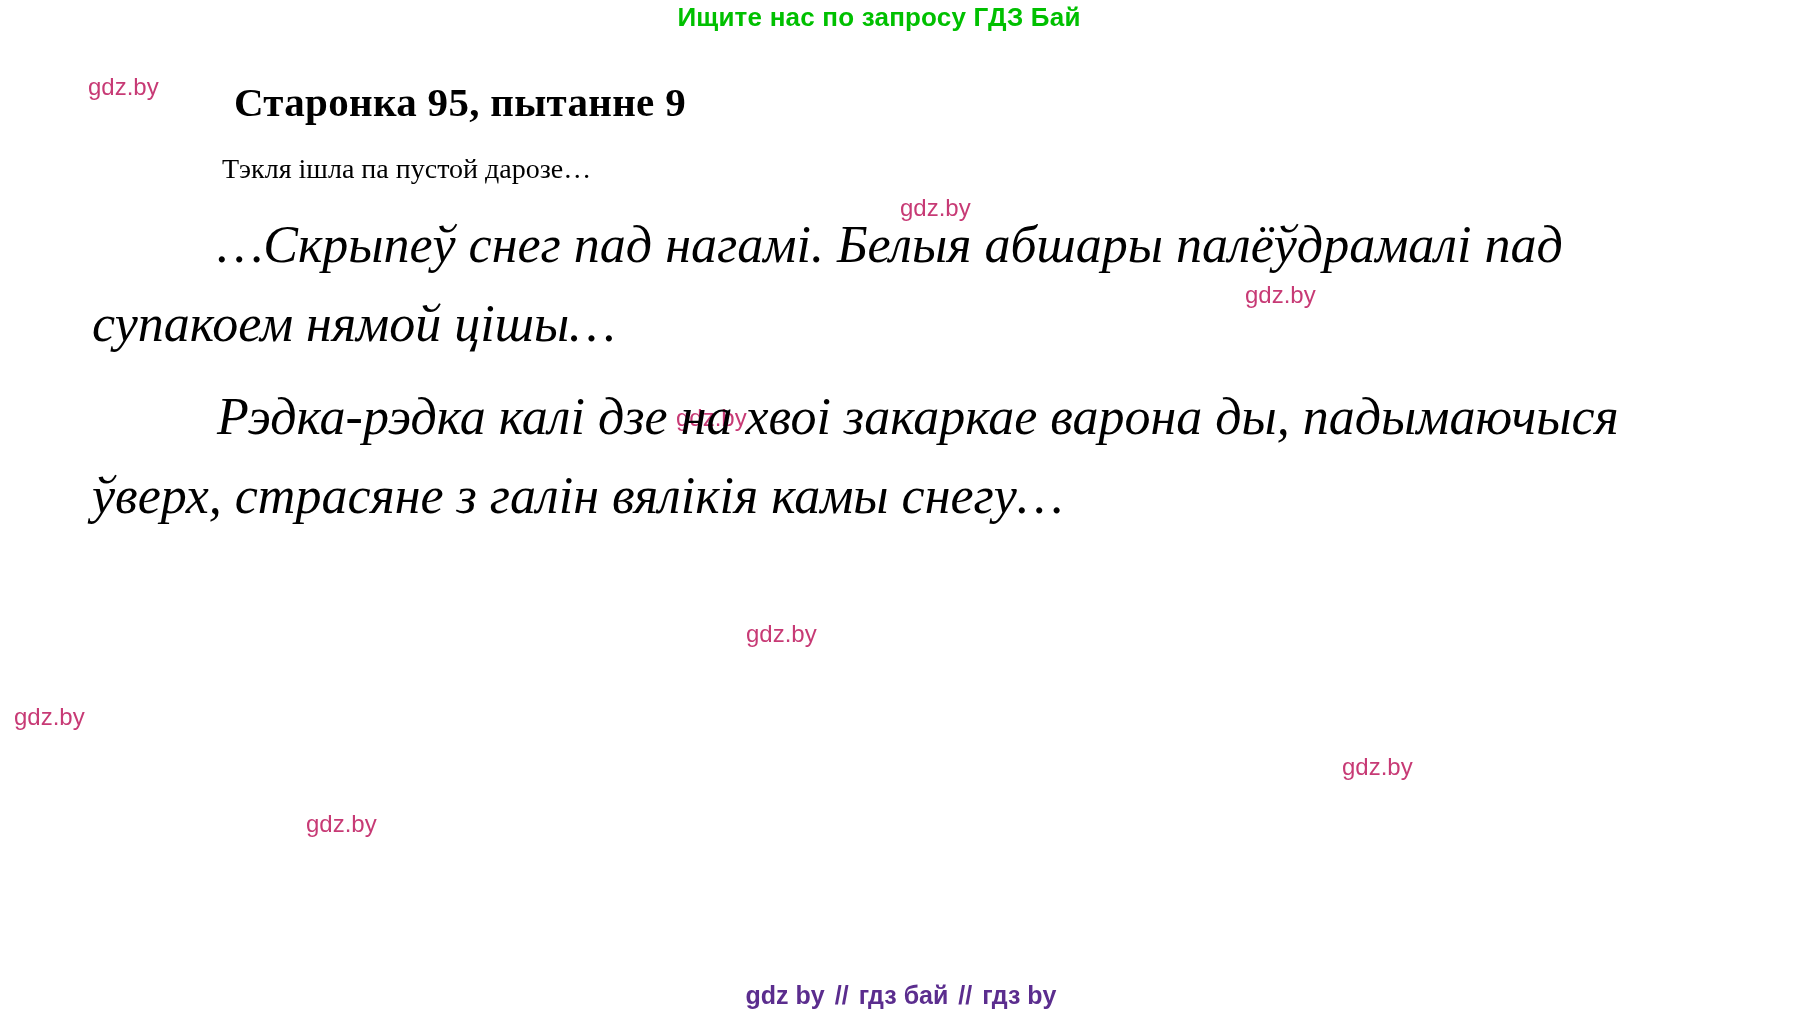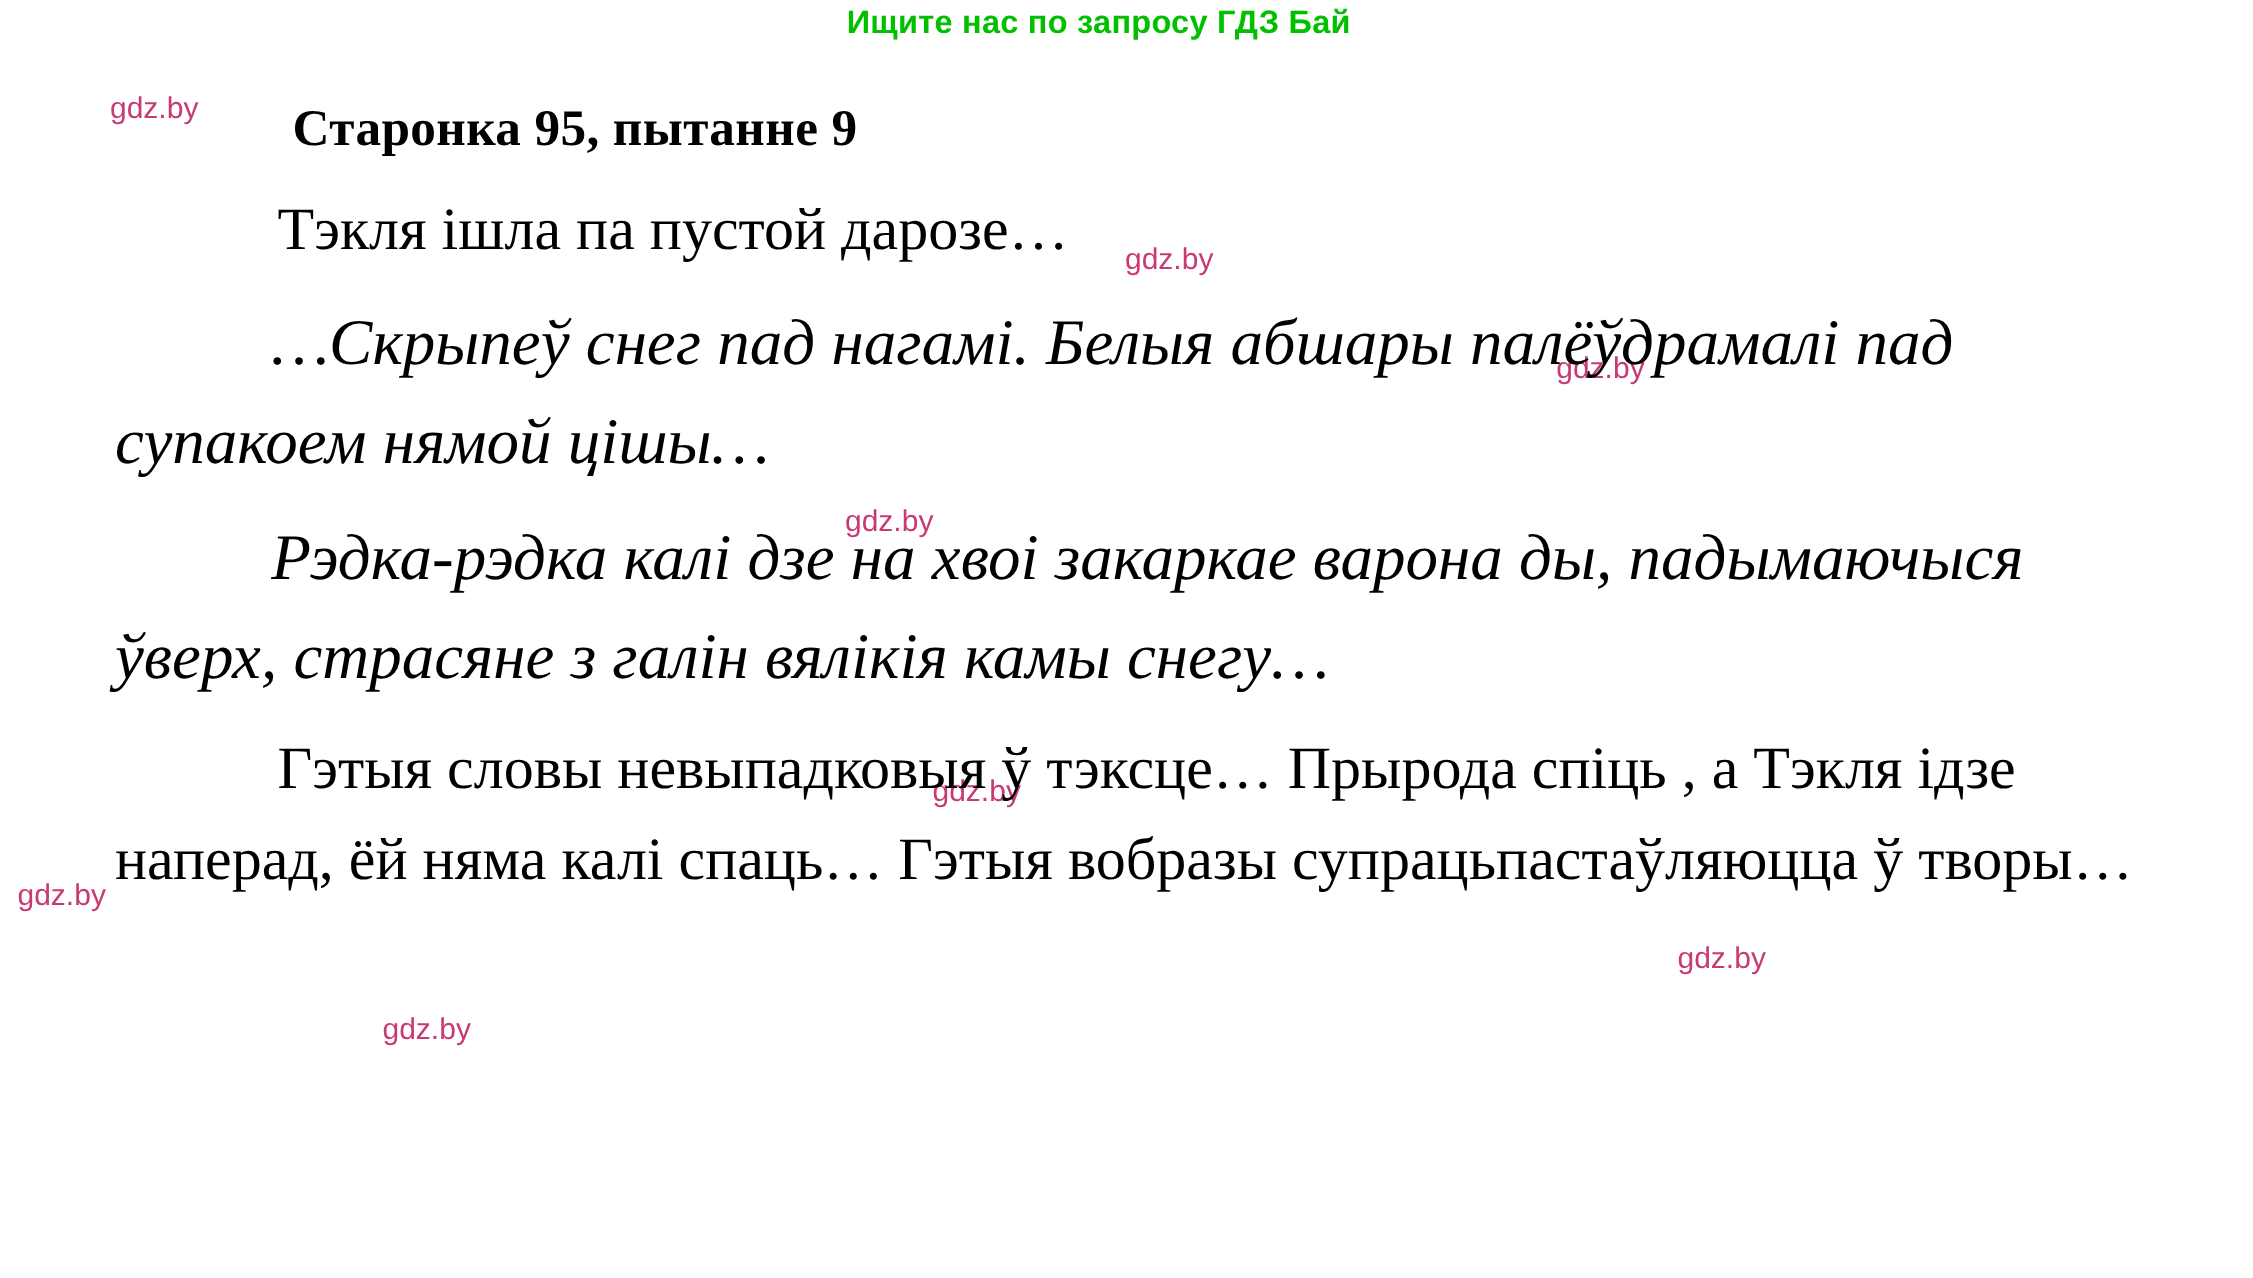--- a/index.html
+++ b/index.html
@@ -47,21 +47,21 @@
     font-family: "Liberation Serif", serif;
     font-weight: bold;
     font-size: 41px;
     color: #000;
     margin: 0 0 22px 142px;
     letter-spacing: 0.3px;
   }
 
   p.para {
     margin: 0 0 14px 0;
-    font-size: 48px;
+    font-size: 28px;
     line-height: 1.52;
     color: #000;
     text-align: left;
   }
 
   p.indent {
     text-indent: 130px;
   }
 
   p.italic-indent {
@@ -118,19 +118,21 @@
   <div class="content">
 
     <div class="heading">Старонка 95, пытанне 9</div>
 
     <p class="para indent">Тэкля ішла па пустой дарозе…</p>
 
     <p class="para italic-indent">…Скрыпеў снег пад нагамі. Белыя абшары палёўдрамалі пад супакоем нямой цішы…</p>
 
     <p class="para italic-indent">Рэдка-рэдка калі дзе на хвоі закаркае варона ды, падымаючыся ўверх, страсяне з галін вялікія камы снегу…</p>
 
-    <p class="para indent">Гэтыя словы невыпадковыя ў тэксце… Прырода спіць , а Тэкля ідзе наперад, ёй няма калі спаць… Гэтыя вобразы супрацьпастаўляюцца ў творы…</p>
 
 
   </div>
 
+  <div class="footer">
+    <span>gdz by</span><span class="sep">//</span><span>гдз бай</span><span class="sep">//</span><span>гдз by</span>
+  </div>
 
 </div>
 
 </body></html>

